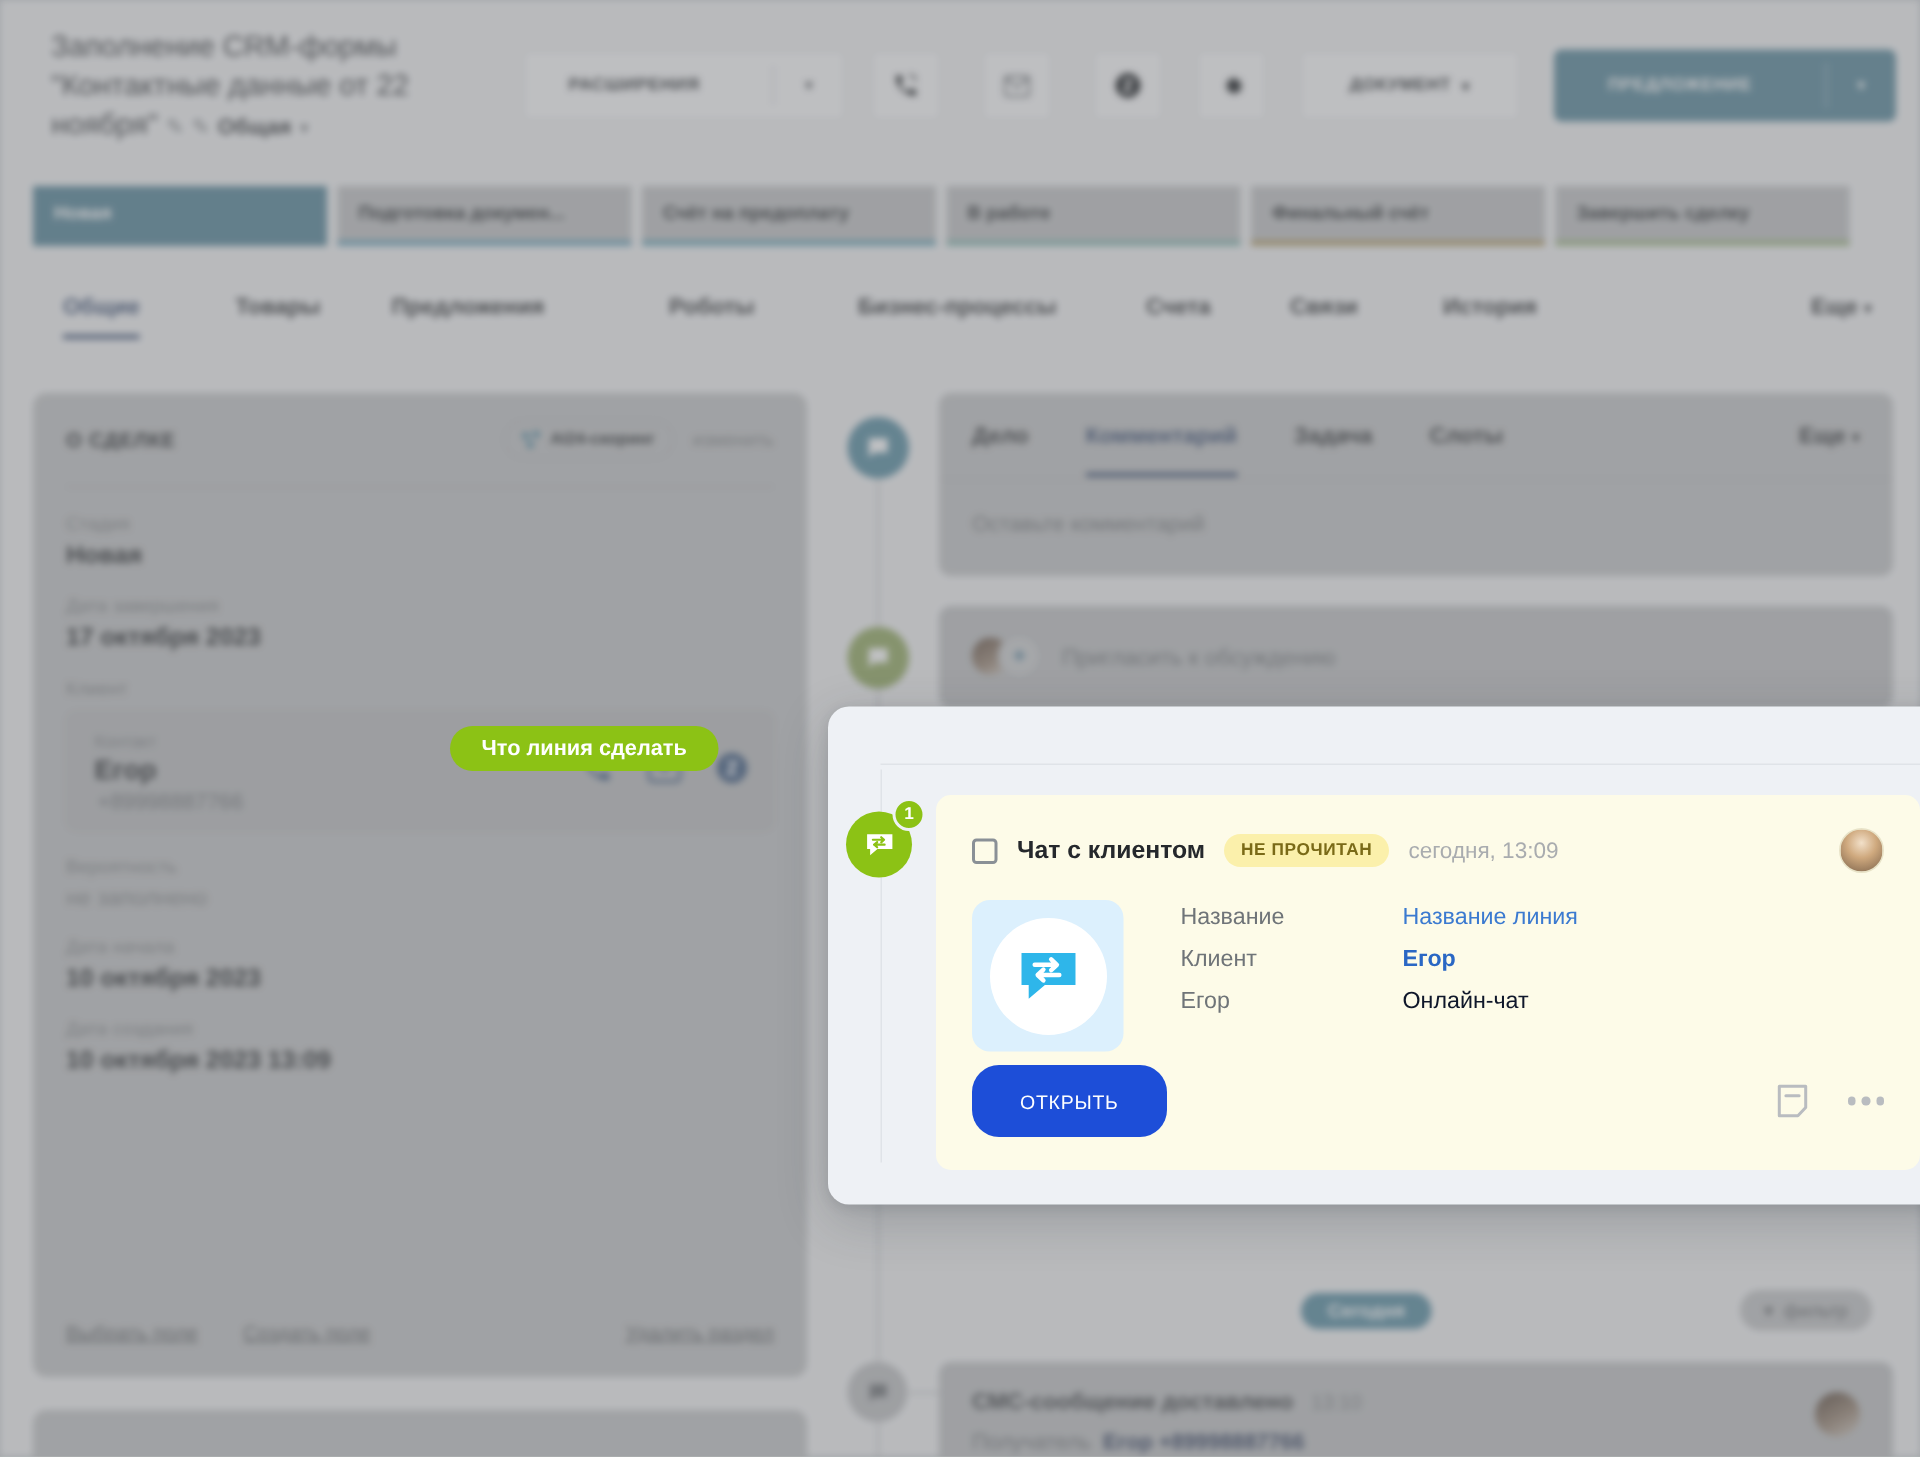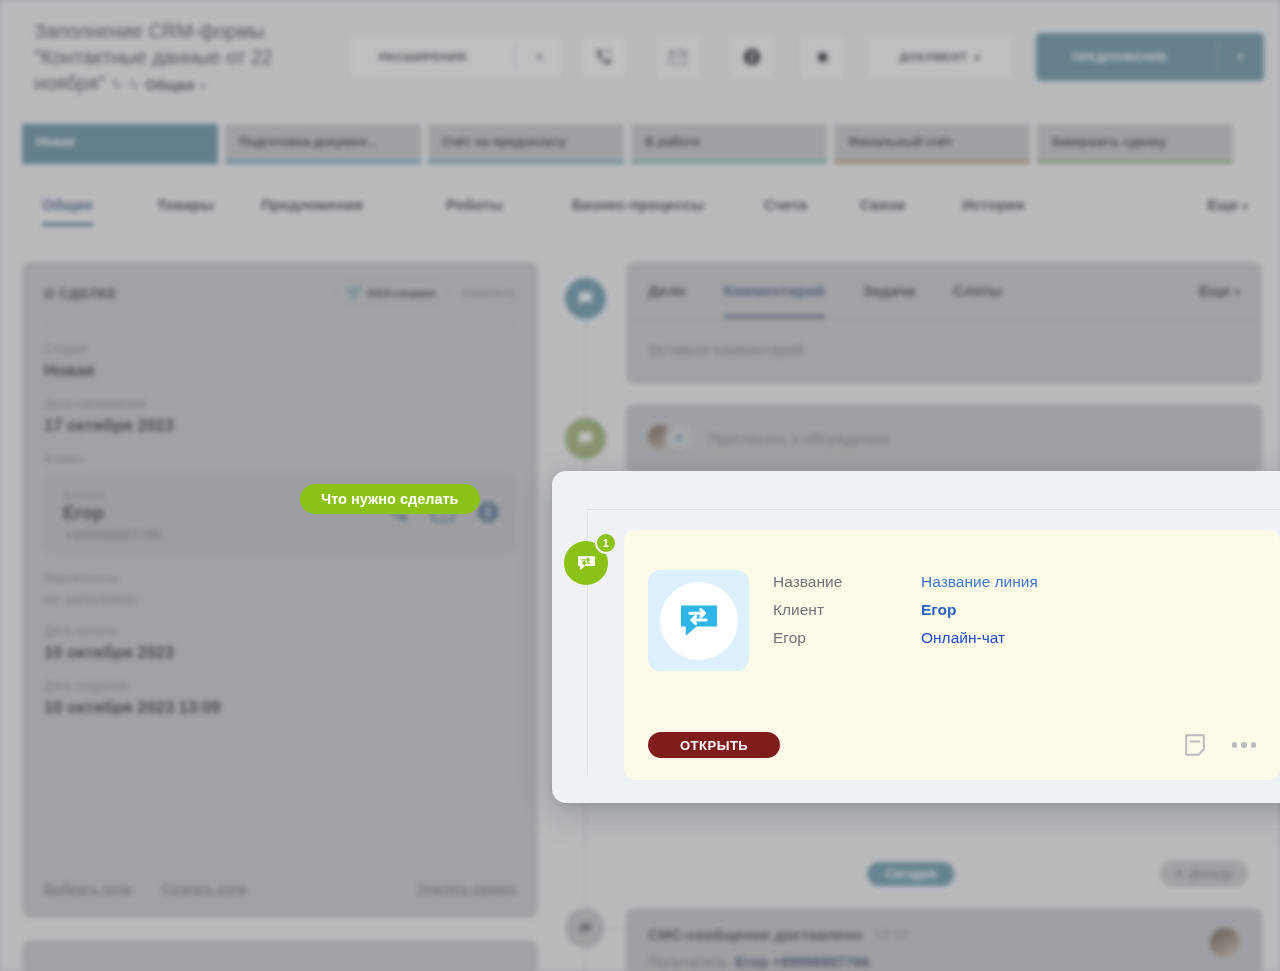--- a/index.html
+++ b/index.html
@@ -428,39 +428,39 @@
     flex: none;
   }
   .chat-thumb-inner {
     width: 78px; height: 78px;
     background: #ffffff;
     border-radius: 50%;
     display: flex; align-items: center; justify-content: center;
   }
   .task-fields { display: flex; flex-direction: column; gap: 10px; padding-top: 3px; }
   .tf-row { display: flex; }
-  .tf-label { width: 148px; font-size: 15.5px; color: #6f7478; }
-  .tf-value { font-size: 15.5px; color: #1d4ed8; }
+  .tf-label { width: 148px; font-size: 15.5px; color: #6f7478; margin-left: 14px; }
+  .tf-value { font-size: 15.5px; color: #0f172a; }
   .tf-value.link { color: #3b7ad0; }
   .tf-value.bold { color: #2a67c4; font-weight: 700; }
 
   .task-footer {
     position: absolute;
     left: 24px; right: 24px; bottom: 22px;
     display: flex; align-items: center;
   }
   .open-btn {
-    background: #7f1d1d;
+    background: #1d4ed8;
     color: #ffffff;
     border: none;
     border-radius: 18px;
-    height: 26px;
+    height: 48px;
     padding: 0 32px;
     font-size: 13px;
-    font-weight: 700;
+    font-weight: 400;
     letter-spacing: 0.5px;
     font-family: inherit;
     cursor: pointer;
   }
   .footer-icons { margin-left: auto; display: flex; align-items: center; gap: 26px; }
   .dots-icon { display: flex; gap: 4px; }
   .dots-icon i { width: 5.5px; height: 5.5px; border-radius: 50%; background: #b9bcc0; }
 </style>
 </head>
 <body>
@@ -693,33 +693,40 @@
 </div>
 
 <div id="scrim"></div>
 
 <div class="modal-panel">
   <div class="modal-hline"></div>
   <div class="modal-divider"></div>
 </div>
 
 <div class="need-pill">
-  <span>Что нужно сделать</span>
+  <span>Что линия сделать</span>
 </div>
 
 <div class="chat-badge">
   <svg width="23" height="23" viewBox="0 0 24 24">
     <path d="M3.2 4.4h17.6v10.2H10.4l-5.1 4.4v-4.4H3.2z" fill="#ffffff"></path>
     <path d="M7.2 8.2h7.4M13 6.4l2 1.8-2 1.8" stroke="#8cc215" stroke-width="1.5" fill="none" stroke-linecap="round" stroke-linejoin="round"></path>
     <path d="M15.4 11.6H8M10.2 9.8l-2 1.8 2 1.8" stroke="#8cc215" stroke-width="1.5" fill="none" stroke-linecap="round" stroke-linejoin="round"></path>
   </svg>
   <span class="chat-badge-count">1</span>
 </div>
 
 <div class="task-card">
+  <div class="task-head">
+    <div class="task-check"></div>
+    <div class="task-title">Чат с клиентом</div>
+    <div class="task-tag">НЕ ПРОЧИТАН</div>
+    <div class="task-time">сегодня, 13:09</div>
+    <div class="task-av"></div>
+  </div>
 
   <div class="task-body">
     <div class="chat-thumb">
       <div class="chat-thumb-inner">
         <svg width="48" height="48" viewBox="0 0 24 24">
           <path d="M3 4.2h18v10.6H10.8l-5.4 4.6v-4.6H3z" fill="#2eb6ea"></path>
           <path d="M7.4 8.1h7.2M12.9 6.3l1.9 1.8-1.9 1.8" stroke="#ffffff" stroke-width="1.5" fill="none" stroke-linecap="round" stroke-linejoin="round"></path>
           <path d="M15.6 11.5H8.4M10.3 9.7l-1.9 1.8 1.9 1.8" stroke="#ffffff" stroke-width="1.5" fill="none" stroke-linecap="round" stroke-linejoin="round"></path>
         </svg>
       </div>

